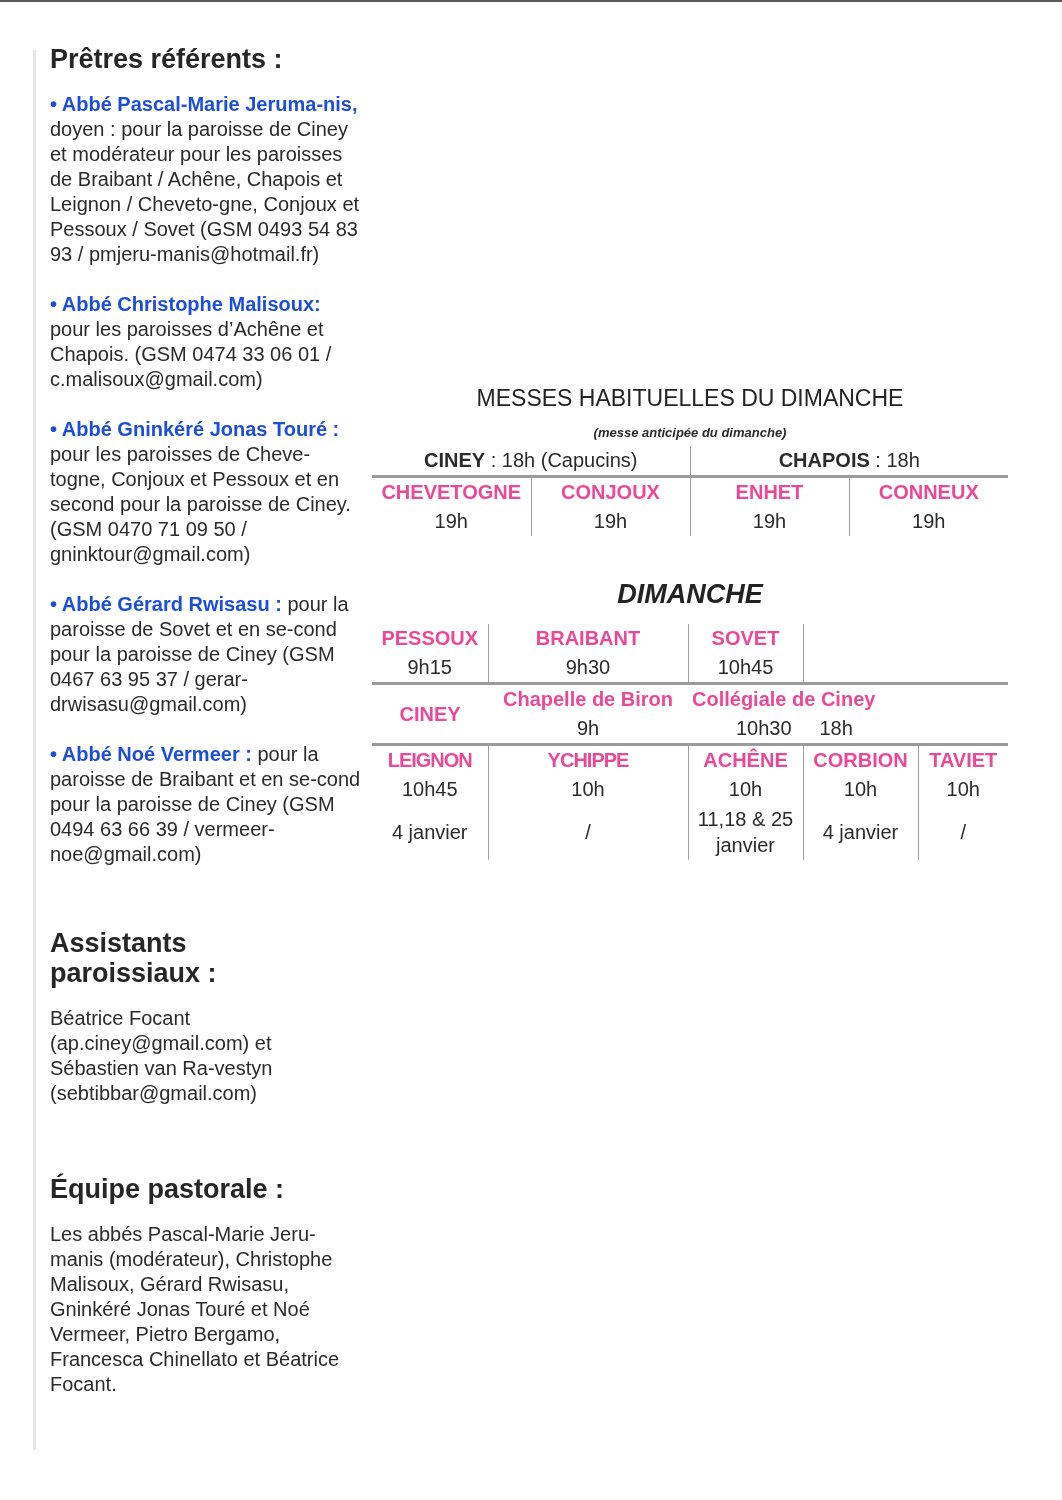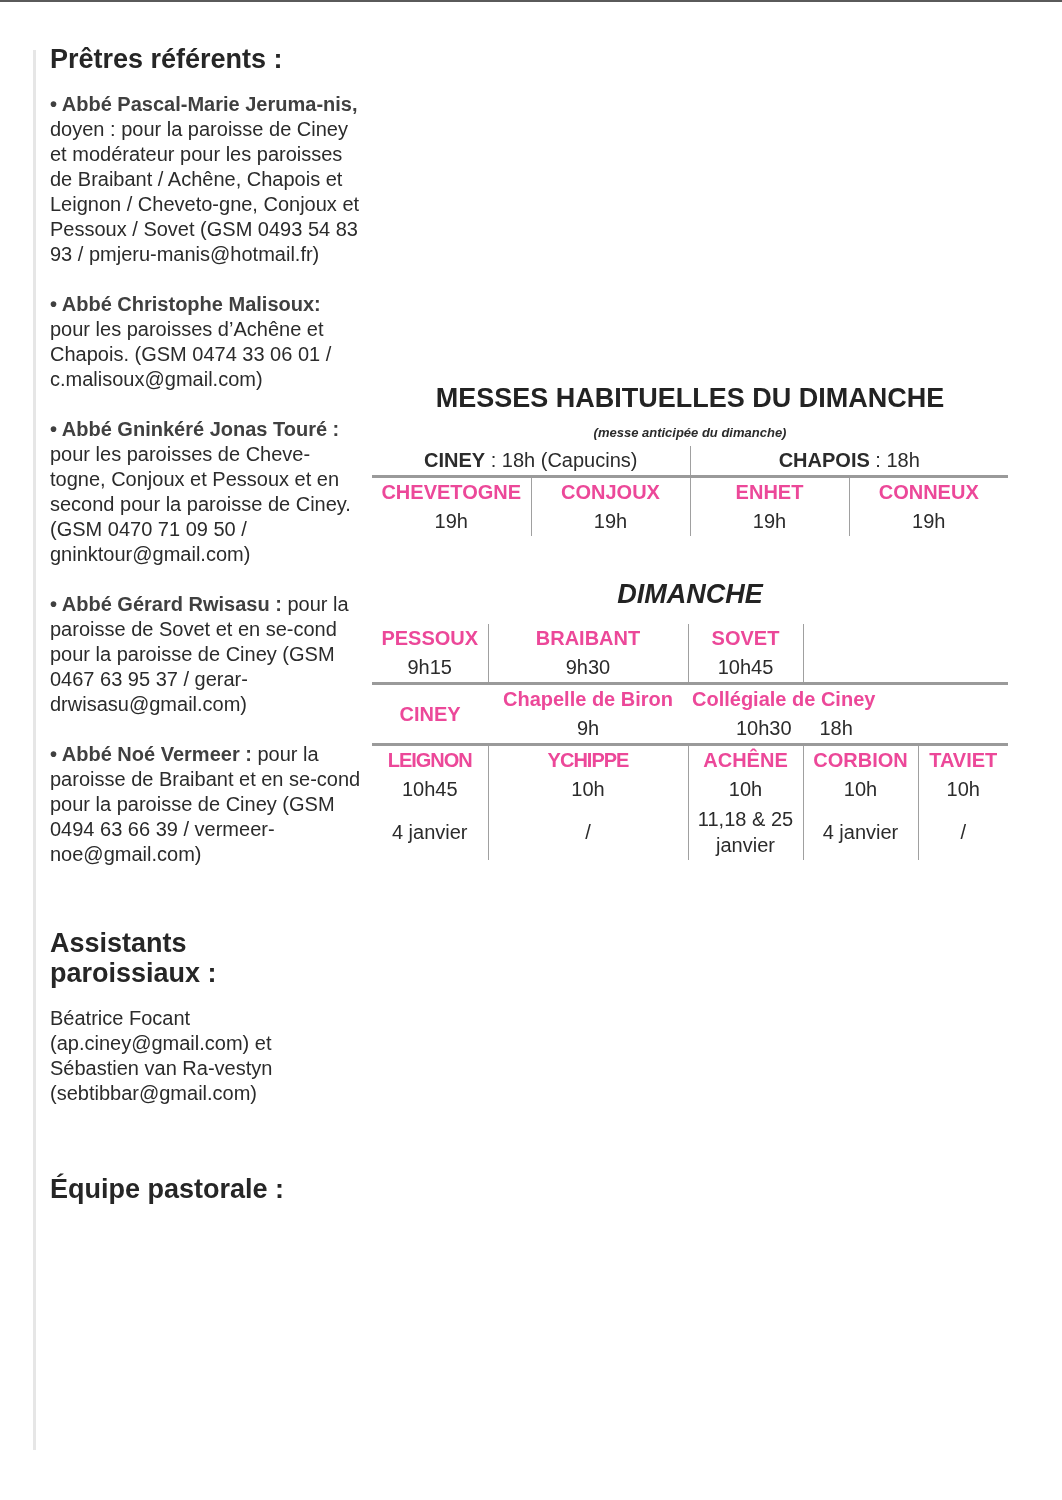--- a/index.html
+++ b/index.html
@@ -5,24 +5,24 @@
   html, body { margin: 0; padding: 0; background: #ffffff; }
   body {
     width: 1062px; height: 1500px; position: relative; overflow: hidden;
     font-family: "Liberation Sans", sans-serif; color: #2a2a2a;
   }
   .topline { position: absolute; left: 0; top: 0; width: 1062px; height: 2px; background: #5a5a5a; }
   .sidebar-rule { position: absolute; left: 33px; top: 50px; width: 3px; height: 1400px; background: #e6e6e6; }
   .left { position: absolute; left: 50px; top: 44px; width: 312px; }
   .h2 { font-weight: bold; font-size: 27px; line-height: 30px; color: #262626; margin: 0 0 18px 0; }
   .p { font-size: 20px; line-height: 25px; color: #2b2b2b; margin: 0 0 25px 0; }
-  .p b { font-weight: bold; color: #404040; }
+  .p b { font-weight: bold; color: #1d4ed8; }
 
   .right { position: absolute; left: 372px; top: 380px; width: 636px; }
-  .main-title { text-align: center; font-weight: bold; font-size: 27px; line-height: 36px; color: #232323; margin: 0; }
+  .main-title { text-align: center; font-weight: normal; font-size: 23px; line-height: 36px; color: #232323; margin: 0; }
   .sub-title { text-align: center; font-weight: bold; font-style: italic; font-size: 27px; line-height: 36px; color: #232323; margin: 8px 0 0 0; }
   .note { text-align: center; font-weight: bold; font-style: italic; font-size: 13px; line-height: 26px; color: #2b2b2b; margin: 4px 0 0 0; }
 
   table { border-collapse: collapse; width: 636px; table-layout: fixed; }
   td { text-align: center; font-size: 20px; line-height: 29px; padding: 0; color: #2b2b2b; vertical-align: middle; }
   td.b { font-weight: bold; color: #ec4899; }
   .vr { border-right: 1.5px solid #a0a0a0; }
   .hr-top td { border-top: 3px solid #9a9a9a; }
   .small { font-size: 20px; }
   .sat { }
@@ -40,20 +40,21 @@
   <p class="p"><b>• Abbé Pascal-Marie Jeruma-nis,</b><span> doyen : pour la paroisse de Ciney et modérateur pour les paroisses de Braibant / Achêne, Chapois et Leignon / Cheveto-gne, Conjoux et Pessoux / Sovet (GSM 0493 54 83 93 / pmjeru-manis@hotmail.fr)</span></p>
   <p class="p"><b>• Abbé Christophe Malisoux:</b><span> pour les paroisses d’Achêne et Chapois. (GSM 0474 33 06 01 / c.malisoux@gmail.com)</span></p>
   <p class="p"><b>• Abbé Gninkéré Jonas Touré :</b><span> pour les paroisses de Cheve-togne, Conjoux et Pessoux et en second pour la paroisse de Ciney. (GSM 0470 71 09 50 / gninktour@gmail.com)</span></p>
   <p class="p"><b>• Abbé Gérard Rwisasu :</b><span> pour la paroisse de Sovet et en se-cond pour la paroisse de Ciney (GSM 0467 63 95 37 / gerar-drwisasu@gmail.com)</span></p>
   <p class="p" style="margin-bottom:61px"><b>• Abbé Noé Vermeer :</b><span> pour la paroisse de Braibant et en se-cond pour la paroisse de Ciney (GSM 0494 63 66 39 / vermeer-noe@gmail.com)</span></p>
 
   <h2 class="h2" style="width:200px">Assistants paroissiaux :</h2>
   <p class="p" style="margin-bottom:68px">Béatrice Focant (ap.ciney@gmail.com) et Sébastien van Ra-vestyn (sebtibbar@gmail.com)</p>
 
   <h2 class="h2">Équipe pastorale :</h2>
+  <p class="p">Les abbés Pascal-Marie Jeru-manis (modérateur), Christophe Malisoux, Gérard Rwisasu, Gninkéré Jonas Touré et Noé Vermeer, Pietro Bergamo, Francesca Chinellato et Béatrice Focant.</p>
 </div>
 
 <div class="right">
   <h1 class="main-title">MESSES HABITUELLES DU DIMANCHE</h1>
   <div class="note">(messe anticipée du dimanche)</div>
 
   <table class="sat">
     <tbody>
         <tr>
       <td colspan="2" class="vr"><b>CINEY</b><span> : 18h (Capucins)</span></td>

